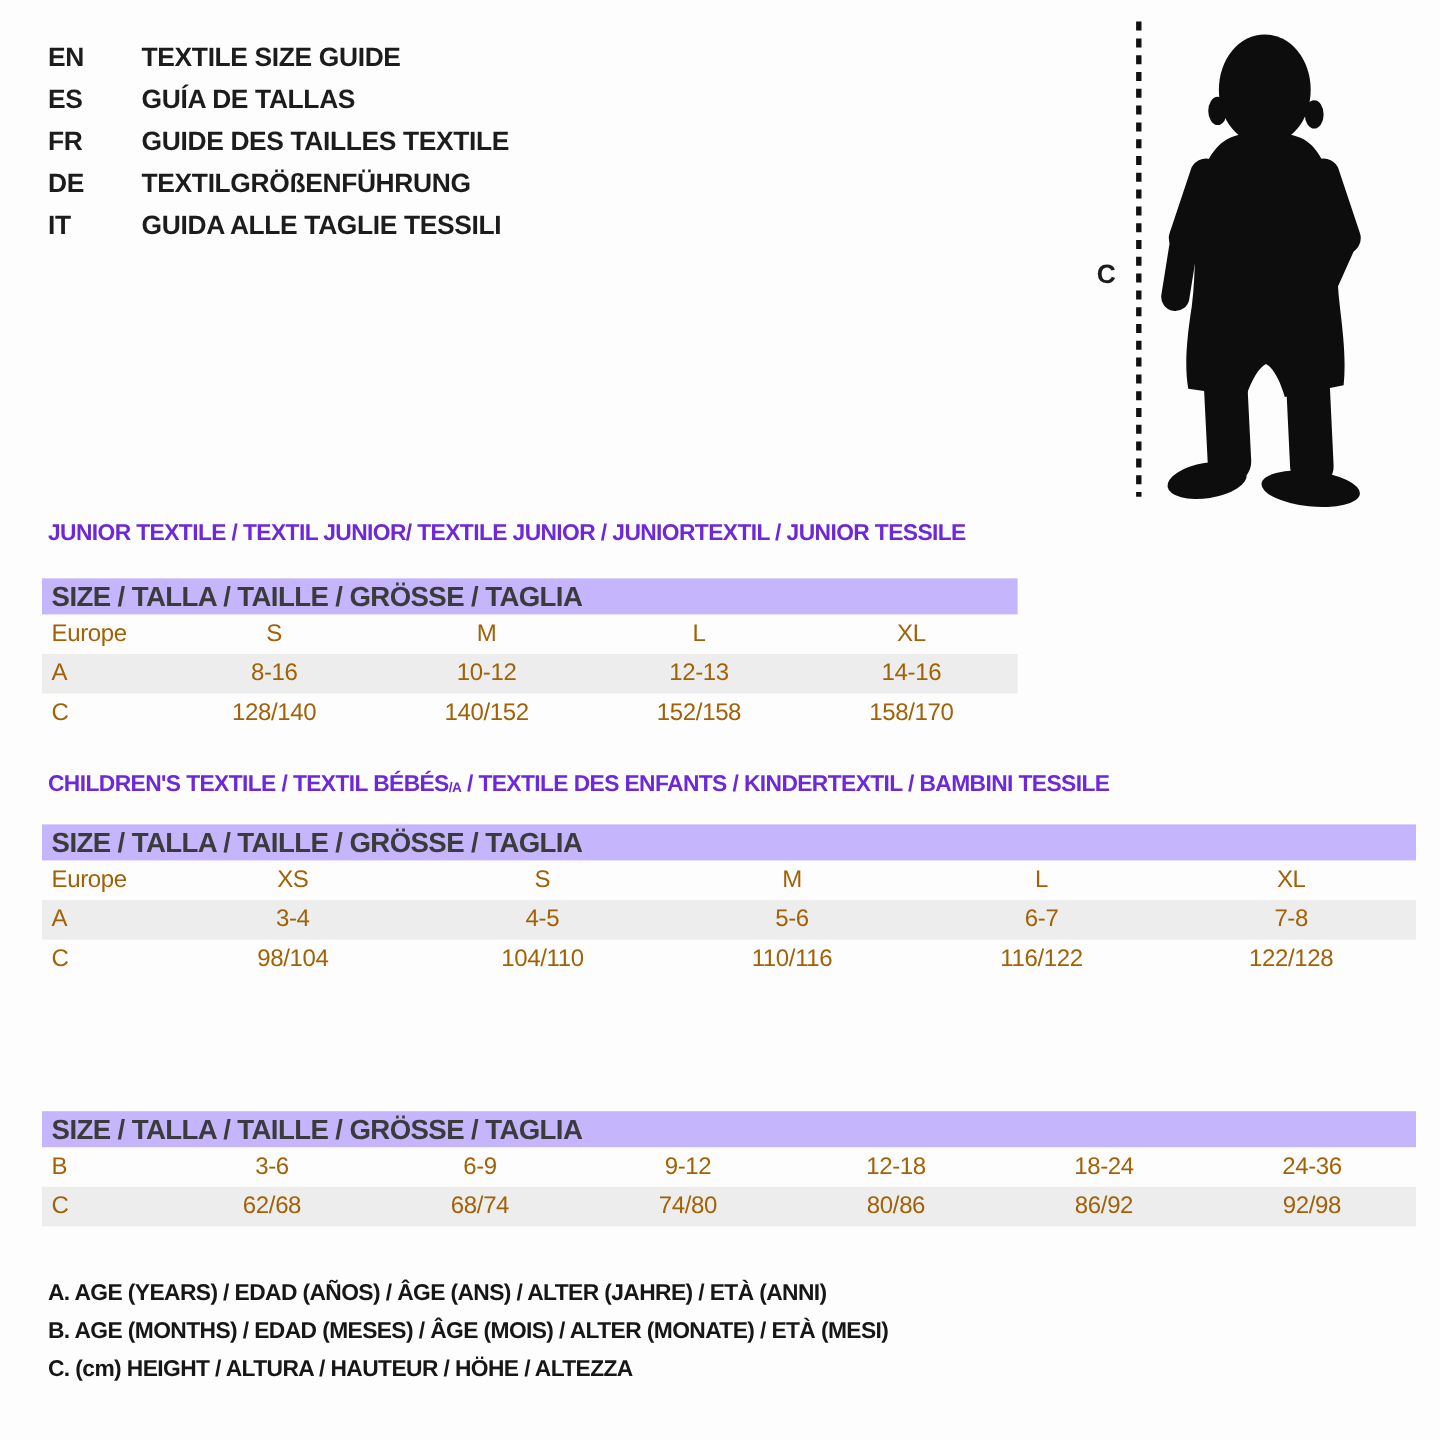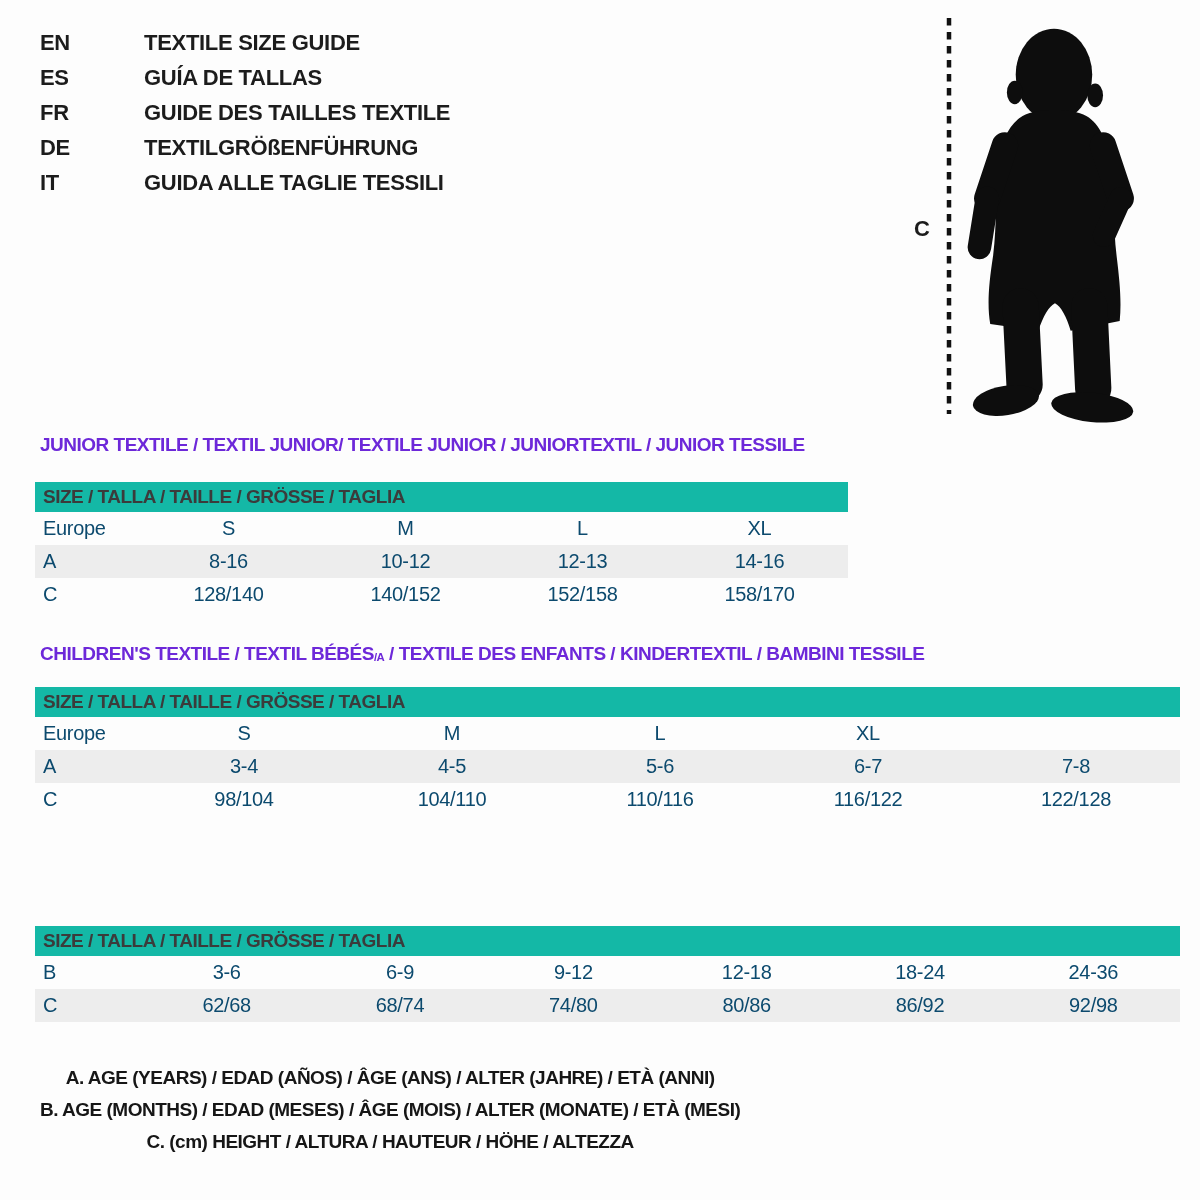--- a/index.html
+++ b/index.html
@@ -10,21 +10,21 @@
   .page{
     position:relative;
     width:1200px;height:1200px;
     background:#fdfdfd;
     color:#1c1c1c;
     overflow:hidden;
   }
 
   
   .lang-list{position:absolute;left:40px;top:30px;}
-  .lang-row{display:flex;height:35px;align-items:flex-start;gap:26px;}
+  .lang-row{display:flex;height:35px;align-items:center;}
   .lang-code{width:78px;font-weight:700;font-size:22px;letter-spacing:-0.3px;}
   .lang-title{font-weight:700;font-size:22px;letter-spacing:-0.3px;white-space:nowrap;}
 
   
   .measure-line{position:absolute;left:944px;top:16px;}
   .measure-label{
     position:absolute;left:908px;top:216px;width:28px;
     font-weight:700;font-size:22px;text-align:center;
   }
   .silhouette{position:absolute;left:958px;top:12px;}
@@ -35,38 +35,38 @@
     font-weight:700;font-size:19px;letter-spacing:-0.5px;
     color:#6d28d9;white-space:nowrap;
   }
   .sec-title .sub{font-size:0.6em;vertical-align:-0.12em;}
   .two-line{line-height:36px;}
 
   
   .tbl{position:absolute;left:35px;}
   .tbl-head{
     height:30px;line-height:30px;
-    background:#14b8a6;color:#3b3b3b;
-    font-weight:700;font-size:19px;letter-spacing:-0.5px;
+    background:#c4b5fd;color:#3b3b3b;
+    font-weight:700;font-size:23px;letter-spacing:-0.5px;
     padding-left:8px;box-sizing:border-box;
   }
-  .tbl-row{display:grid;height:33px;line-height:33px;font-size:20px;letter-spacing:-0.3px;color:#0c4a6e;}
+  .tbl-row{display:grid;height:33px;line-height:33px;font-size:20px;letter-spacing:-0.3px;color:#a16207;}
   .cols4{grid-template-columns:105px repeat(4,1fr);}
   .cols5{grid-template-columns:105px repeat(5,1fr);}
   .cols6{grid-template-columns:105px repeat(6,1fr);}
   .tbl-row.alt{background:#ededed;}
   .row-label{padding-left:8px;text-align:left;}
   .cell{text-align:center;}
 
   
   .footnotes{position:absolute;left:40px;top:1062px;}
   .footnote{
     height:32px;line-height:32px;
     font-weight:700;font-size:19px;letter-spacing:-0.5px;
-    color:#161616;white-space:nowrap;text-align:center;
+    color:#161616;white-space:nowrap;
   }
 </style>
 </head>
 <body>
 
 <div class="page">
 
   <div class="lang-list">
     <div class="lang-row">
       <span class="lang-code">EN</span>
@@ -151,20 +151,21 @@
       <span class="cell">152/158</span>
       <span class="cell">158/170</span>
     </div>
   </div>
 
   <div class="sec-title" style="top:643px;"><span>CHILDREN'S TEXTILE / TEXTIL BÉBÉS</span><span class="sub">/A</span><span> / TEXTILE DES ENFANTS / KINDERTEXTIL / BAMBINI TESSILE</span></div>
   <div class="tbl" style="top:687px;width:1145px;">
     <div class="tbl-head">SIZE / TALLA / TAILLE / GRÖSSE / TAGLIA</div>
     <div class="tbl-row cols5">
       <span class="row-label">Europe</span>
+      <span class="cell">XS</span>
       <span class="cell">S</span>
       <span class="cell">M</span>
       <span class="cell">L</span>
       <span class="cell">XL</span>
     </div>
     <div class="tbl-row cols5 alt">
       <span class="row-label">A</span>
       <span class="cell">3-4</span>
       <span class="cell">4-5</span>
       <span class="cell">5-6</span>

